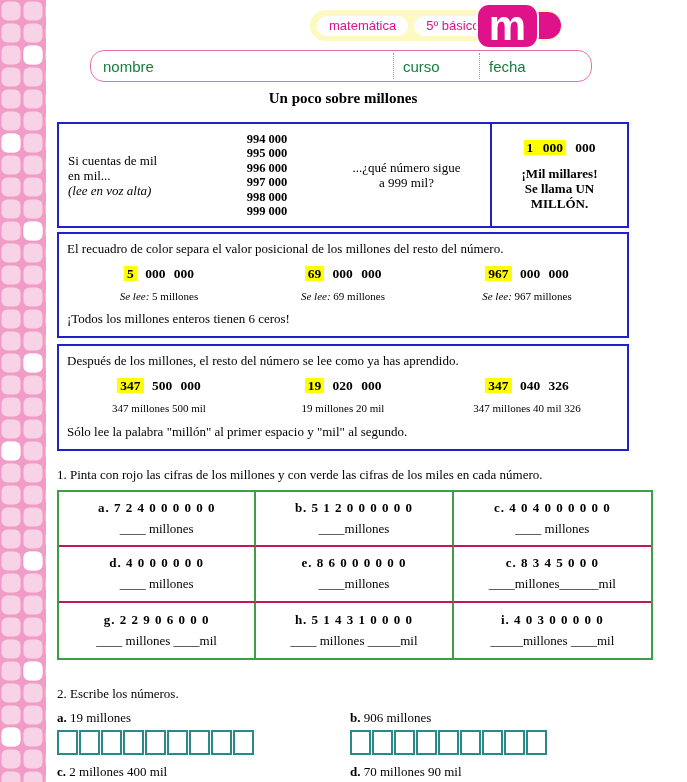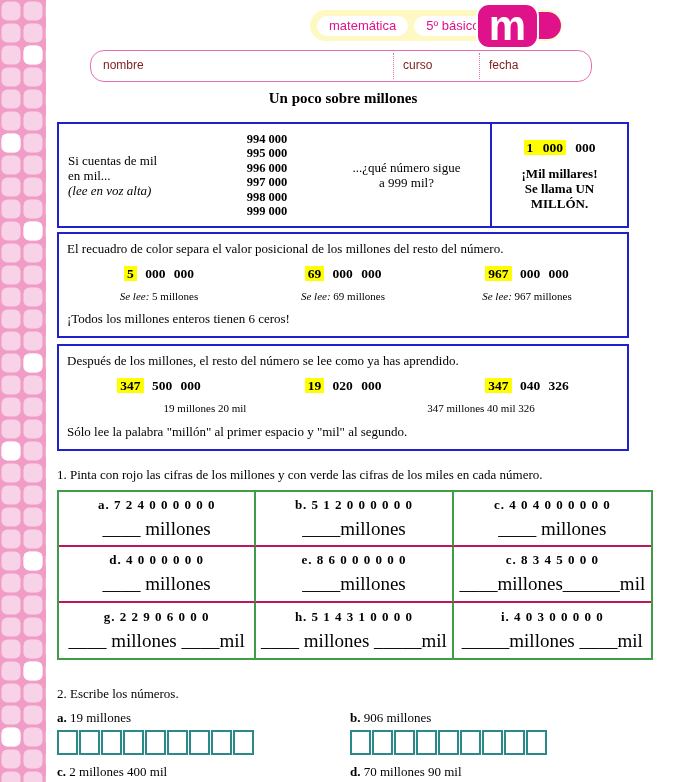--- a/index.html
+++ b/index.html
@@ -13,22 +13,22 @@
   .header-bar{position:absolute;left:310px;top:10px;width:252px;height:31px;
     background:#fef9c3;border-radius:16px;display:flex;align-items:center;padding-left:7px;box-sizing:border-box;}
   .badge{background:#fff;color:#E0128A;font-family:"Liberation Sans",sans-serif;
     font-size:13px;border-radius:11px;padding:2px 12px 3px;margin-right:6px;white-space:nowrap;}
   .logo-bump{position:absolute;left:533px;top:12px;width:28px;height:27px;background:#E0128A;border-radius:0 14px 14px 0;}
   .logo-tile{position:absolute;left:476px;top:3px;width:63px;height:46px;background:#E0128A;
     border:2px solid #fff;border-radius:13px;display:flex;align-items:center;justify-content:center;box-sizing:border-box;}
   .logo-tile span{color:#fff;font-family:"Liberation Sans",sans-serif;font-weight:bold;font-size:42px;line-height:34px;}
   .name-bar{position:absolute;left:90px;top:50px;width:500px;height:30px;border:1px solid #E86FB2;
     border-radius:14px;background:#fff;}
-  .name-bar .field-label{position:absolute;top:7px;color:#7f1d1d;
-    font-family:"Liberation Sans",sans-serif;font-size:12px;}
+  .name-bar .field-label{position:absolute;top:7px;color:#15803d;
+    font-family:"Liberation Sans",sans-serif;font-size:15px;}
   .name-bar .sep{position:absolute;top:2px;bottom:2px;width:0;border-left:1px dotted #E86FB2;}
   
   .page-title{position:absolute;left:57px;top:90px;width:572px;text-align:center;
     font-weight:bold;font-size:15px;}
   
   .bluebox{position:absolute;left:57px;width:572px;border:2px solid #2121CC;box-sizing:border-box;background:#fff;}
   #box1{top:122px;height:106px;display:flex;align-items:center;}
   #box2{top:232px;height:106px;padding:7px 8px;}
   #box3{top:344px;height:107px;padding:7px 8px;}
   .b1-left{width:152px;padding-left:9px;font-size:13px;line-height:15px;box-sizing:border-box;}
@@ -51,21 +51,21 @@
   
   .ex1-prompt{position:absolute;left:57px;top:467px;font-size:13px;}
   .green-table{position:absolute;left:57px;top:490px;width:596px;height:170px;
     border:2px solid #3E9D46;box-sizing:border-box;display:grid;
     grid-template-columns:1fr 1fr 1fr;grid-template-rows:1fr 1fr 1fr;}
   .gcell{border-right:2px solid #3E9D46;border-bottom:2px solid #be185d;
     display:flex;flex-direction:column;align-items:center;justify-content:center;gap:5px;box-sizing:border-box;}
   .gcell:nth-child(3n){border-right:none;}
   .gcell:nth-child(n+7){border-bottom:none;}
   .gnum{font-weight:bold;font-size:13px;letter-spacing:1px;}
-  .gblank{font-size:19px;}
+  .gblank{font-size:13px;}
   
   .ex2-prompt{position:absolute;left:57px;top:686px;font-size:13px;}
   .ex2-label{position:absolute;font-size:13px;}
   .ex2-label b{font-weight:bold;}
   .digit-strip{position:absolute;display:flex;gap:1px;}
   .digit-box{width:17px;height:21px;border:2px solid #2A8A8A;background:#fff;}
   #label-a{left:57px;top:710px;}  #label-b{left:350px;top:710px;}
   #strip-a{left:57px;top:730px;}  #strip-b{left:350px;top:730px;}
   #label-c{left:57px;top:764px;}  #label-d{left:350px;top:764px;}
   .bold{font-weight:bold;}
@@ -184,20 +184,21 @@
     <div class="ex-col ex-num">
       <span class="hl">19</span>
       <span>020 000</span>
     </div>
     <div class="ex-col ex-num">
       <span class="hl">347</span>
       <span>040 326</span>
     </div>
   </div>
   <div class="ex-row reads">
+    <div class="ex-col ex-read">347 millones 500 mil</div>
     <div class="ex-col ex-read">19 millones 20 mil</div>
     <div class="ex-col ex-read">347 millones 40 mil 326</div>
   </div>
   <div class="footer-line">Sólo lee la palabra "millón" al primer espacio  y "mil" al segundo.</div>
 </div>
 
 <div class="ex1-prompt">1. Pinta con rojo las cifras de los millones y con verde las cifras de los miles en  cada número.</div>
 <div class="green-table">
   <div class="gcell">
     <div class="gnum"><span class="bold">a.</span> <span>7 2 4 0 0 0 0 0 0</span></div>

